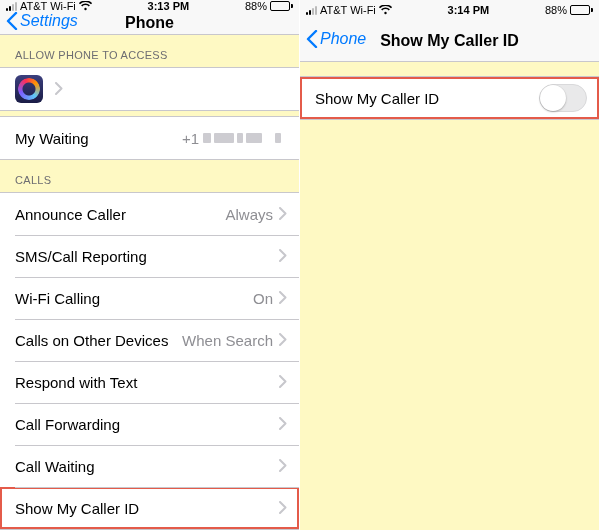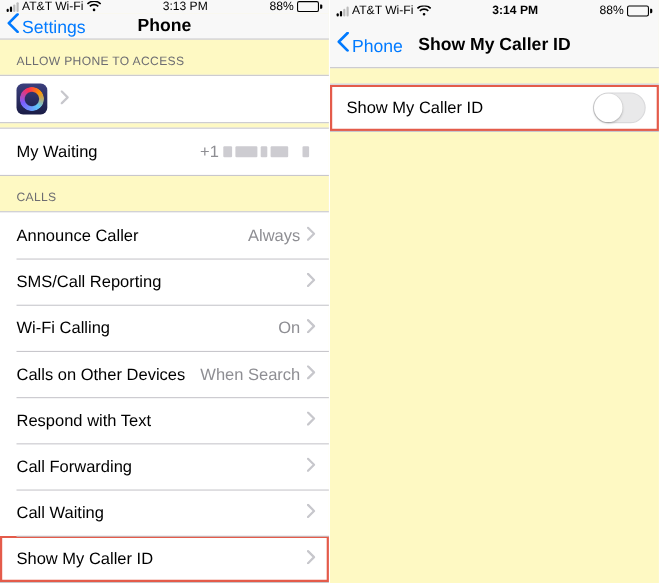--- a/index.html
+++ b/index.html
@@ -47,24 +47,25 @@
   .nav-bar {
     height: 42px;
     background: #f8f8f8;
     border-bottom: 1px solid #c8c7cc;
     display: flex;
     align-items: center;
     position: relative;
     padding: 0 6px;
   }
   .nav-back {
-    display:flex; align-items:flex-end;
+    display:flex; align-items:flex-start;
     color:#007aff;
     font-size:16px;
     cursor:pointer;
+    font-style:italic;
   }
   .nav-back .chev { margin-right:2px; }
   .nav-title {
     position:absolute; left:0; right:0;
     text-align:center;
     font-size:16px; font-weight:600; color:#000;
     pointer-events:none;
   }
   
   .section-header {
@@ -139,21 +140,21 @@
           <span></span>
           <span></span>
         </span>
       <span>AT&amp;T Wi-Fi</span>
       <span class="wifi-icon">
         <svg width="13" height="10" viewBox="0 0 13 10">
             <path d="M6.5 9.2a1.2 1.2 0 100-2.4 1.2 1.2 0 000 2.4zM3.2 5.4a4.7 4.7 0 016.6 0l1.1-1.1a6.3 6.3 0 00-8.8 0l1.1 1.1zM1 3.2a7.8 7.8 0 0111 0l1.1-1.1a9.4 9.4 0 00-13.2 0L1 3.2z" fill="#000"></path>
           </svg>
       </span>
     </div>
-    <span style="font-weight:400">3:13 PM</span>
+    <span style="font-weight:700">3:13 PM</span>
     <div class="status-right">
       <span>88%</span>
       <span class="battery">
         <span class="batt-body"><span class="batt-fill" style="width:88%"></span></span>
           <span class="batt-tip"></span>
       </span>
     </div>
   </div>
 
   <div class="nav-bar">

